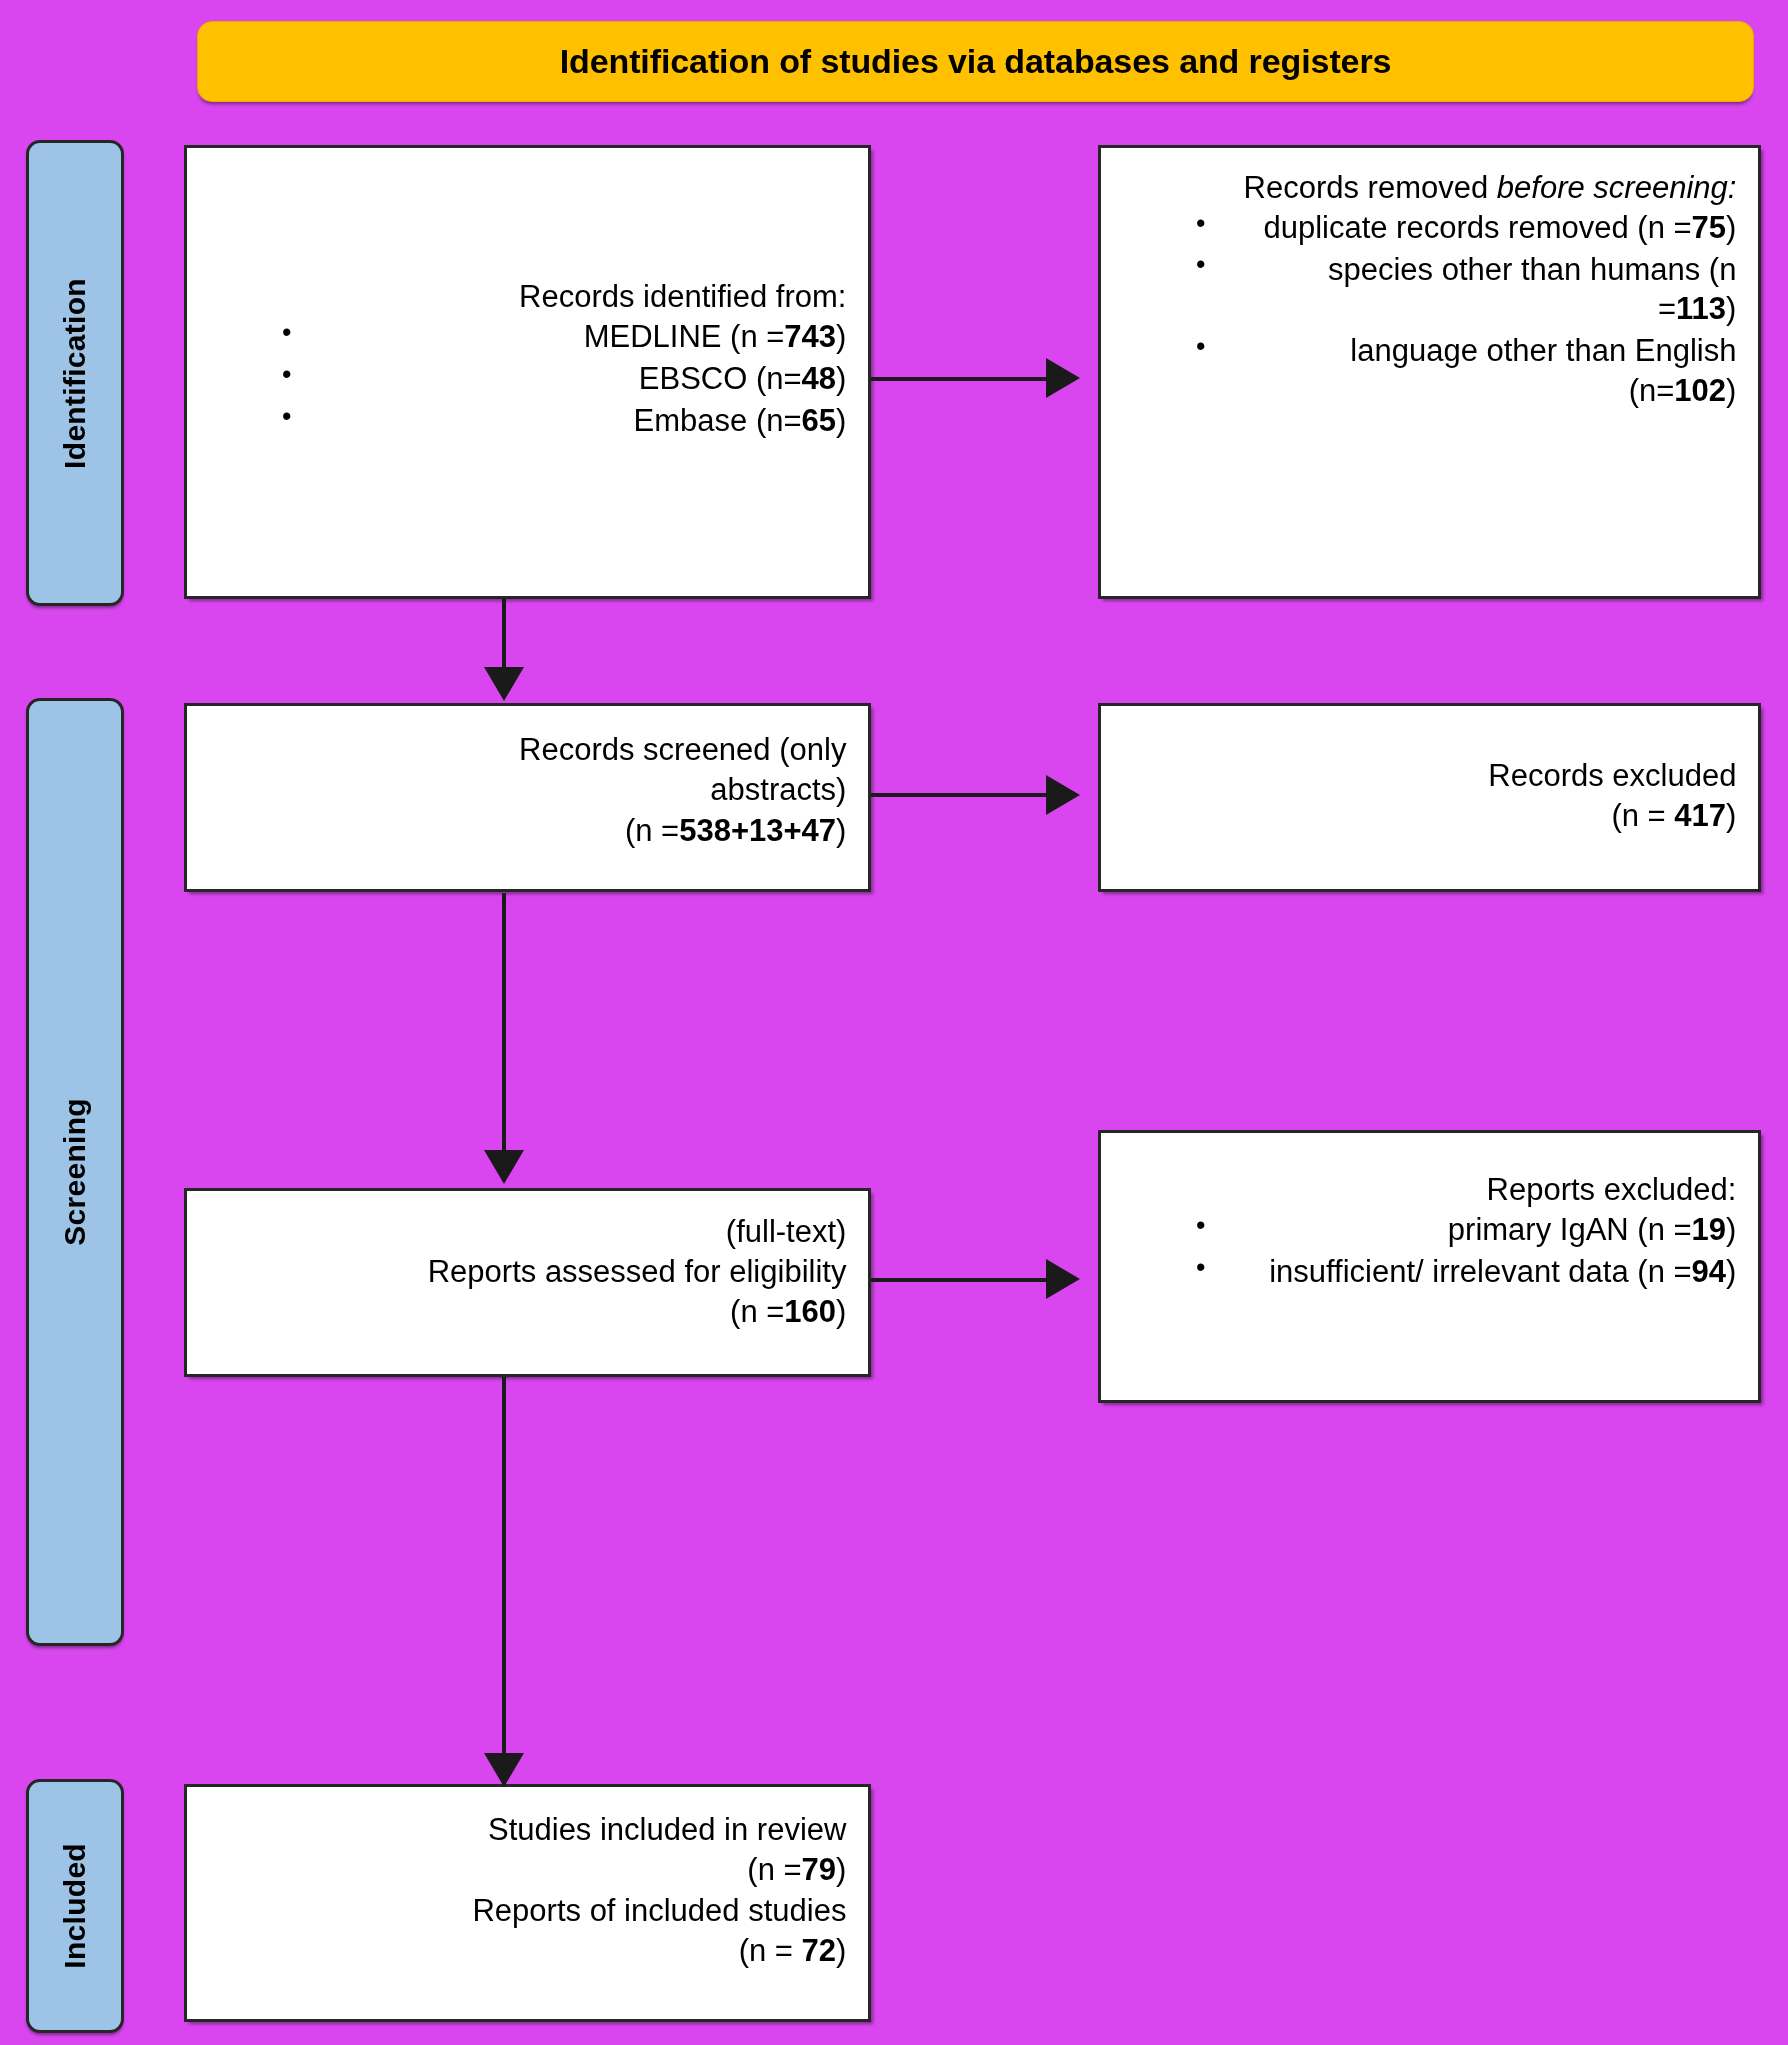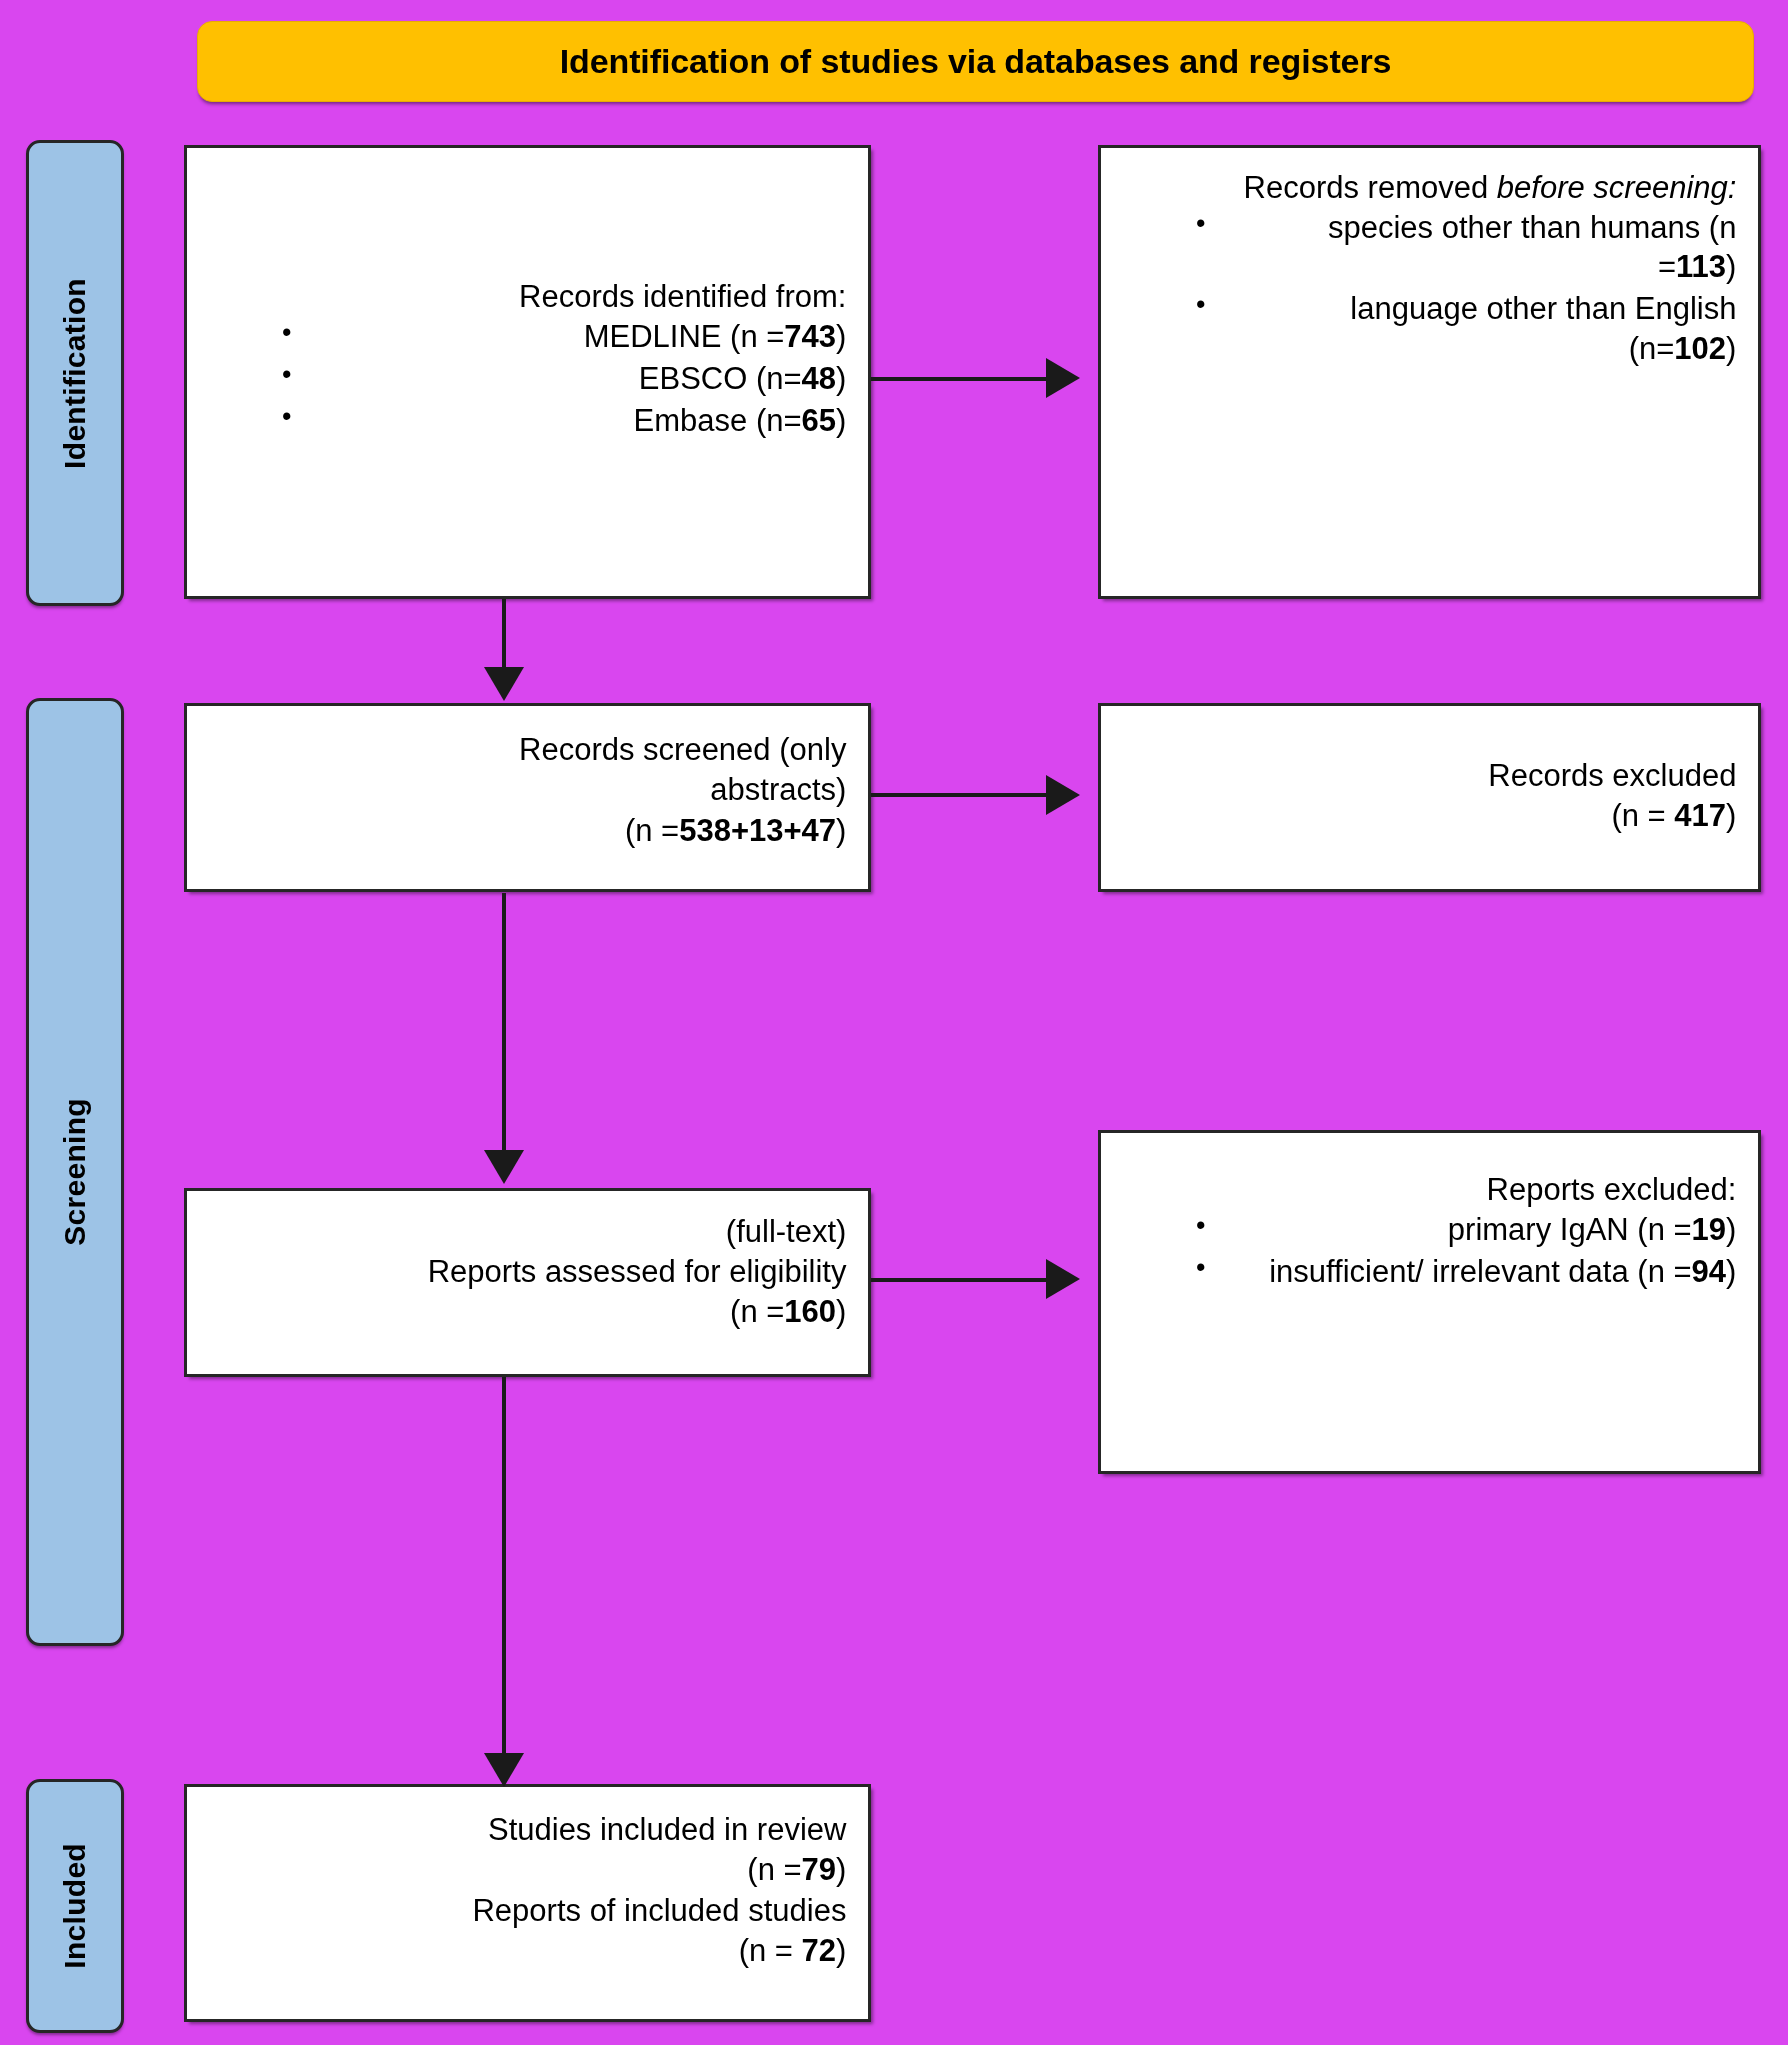--- a/index.html
+++ b/index.html
@@ -115,21 +115,21 @@
     line-height: 1.28;
   }
   ul.bullets li .bld { font-weight: bold; }
 
   
   #box-identified      { left: 184px;  top: 145px;  width: 687px; height: 454px; }
   #box-removed         { left: 1098px; top: 145px;  width: 663px; height: 454px; }
   #box-screened        { left: 184px;  top: 703px; width: 687px; height: 189px; }
   #box-records-excl    { left: 1098px; top: 703px; width: 663px; height: 189px; }
   #box-eligibility     { left: 184px;  top: 1188px; width: 687px; height: 189px; }
-  #box-reports-excl    { left: 1098px; top: 1130px; width: 663px; height: 344px; }
+  #box-reports-excl    { left: 1098px; top: 1130px; width: 663px; height: 273px; }
   #box-included        { left: 184px;  top: 1784px; width: 687px; height: 238px; }
 
   
   #txt-identified   { top: 129px; }
   #txt-removed      { top: 19.5px;  }
   #txt-screened     { top: 24px;  }
   #txt-records-excl { top: 50px;  }
   #txt-eligibility  { top: 20.6px;  }
   #txt-reports-excl { top: 37px;  }
   #txt-included     { top: 23px;  }
@@ -203,20 +203,21 @@
         <li><span>EBSCO (n=</span><span class="bld">48</span><span>)</span></li>
         <li><span>Embase (n=</span><span class="bld">65</span><span>)</span></li>
       </ul>
     </div>
   </div>
 
   <div class="box" id="box-removed">
     <div class="box-inner" id="txt-removed">
       <div class="box-line"><span>Records removed </span><span class="em">before screening</span><span class="em">:</span></div>
       <ul class="bullets">
+        <li><span>duplicate records removed  (n =</span><span class="bld">75</span><span>)</span></li>
         <li><span>species other than humans (n =</span><span class="bld">113</span><span>)</span></li>
         <li><span>language other than English (n=</span><span class="bld">102</span><span>)</span></li>
       </ul>
     </div>
   </div>
 
   <div class="box" id="box-screened">
     <div class="box-inner" id="txt-screened">
       <div class="box-line">Records screened (only</div>
       <div class="box-line">abstracts)</div>

